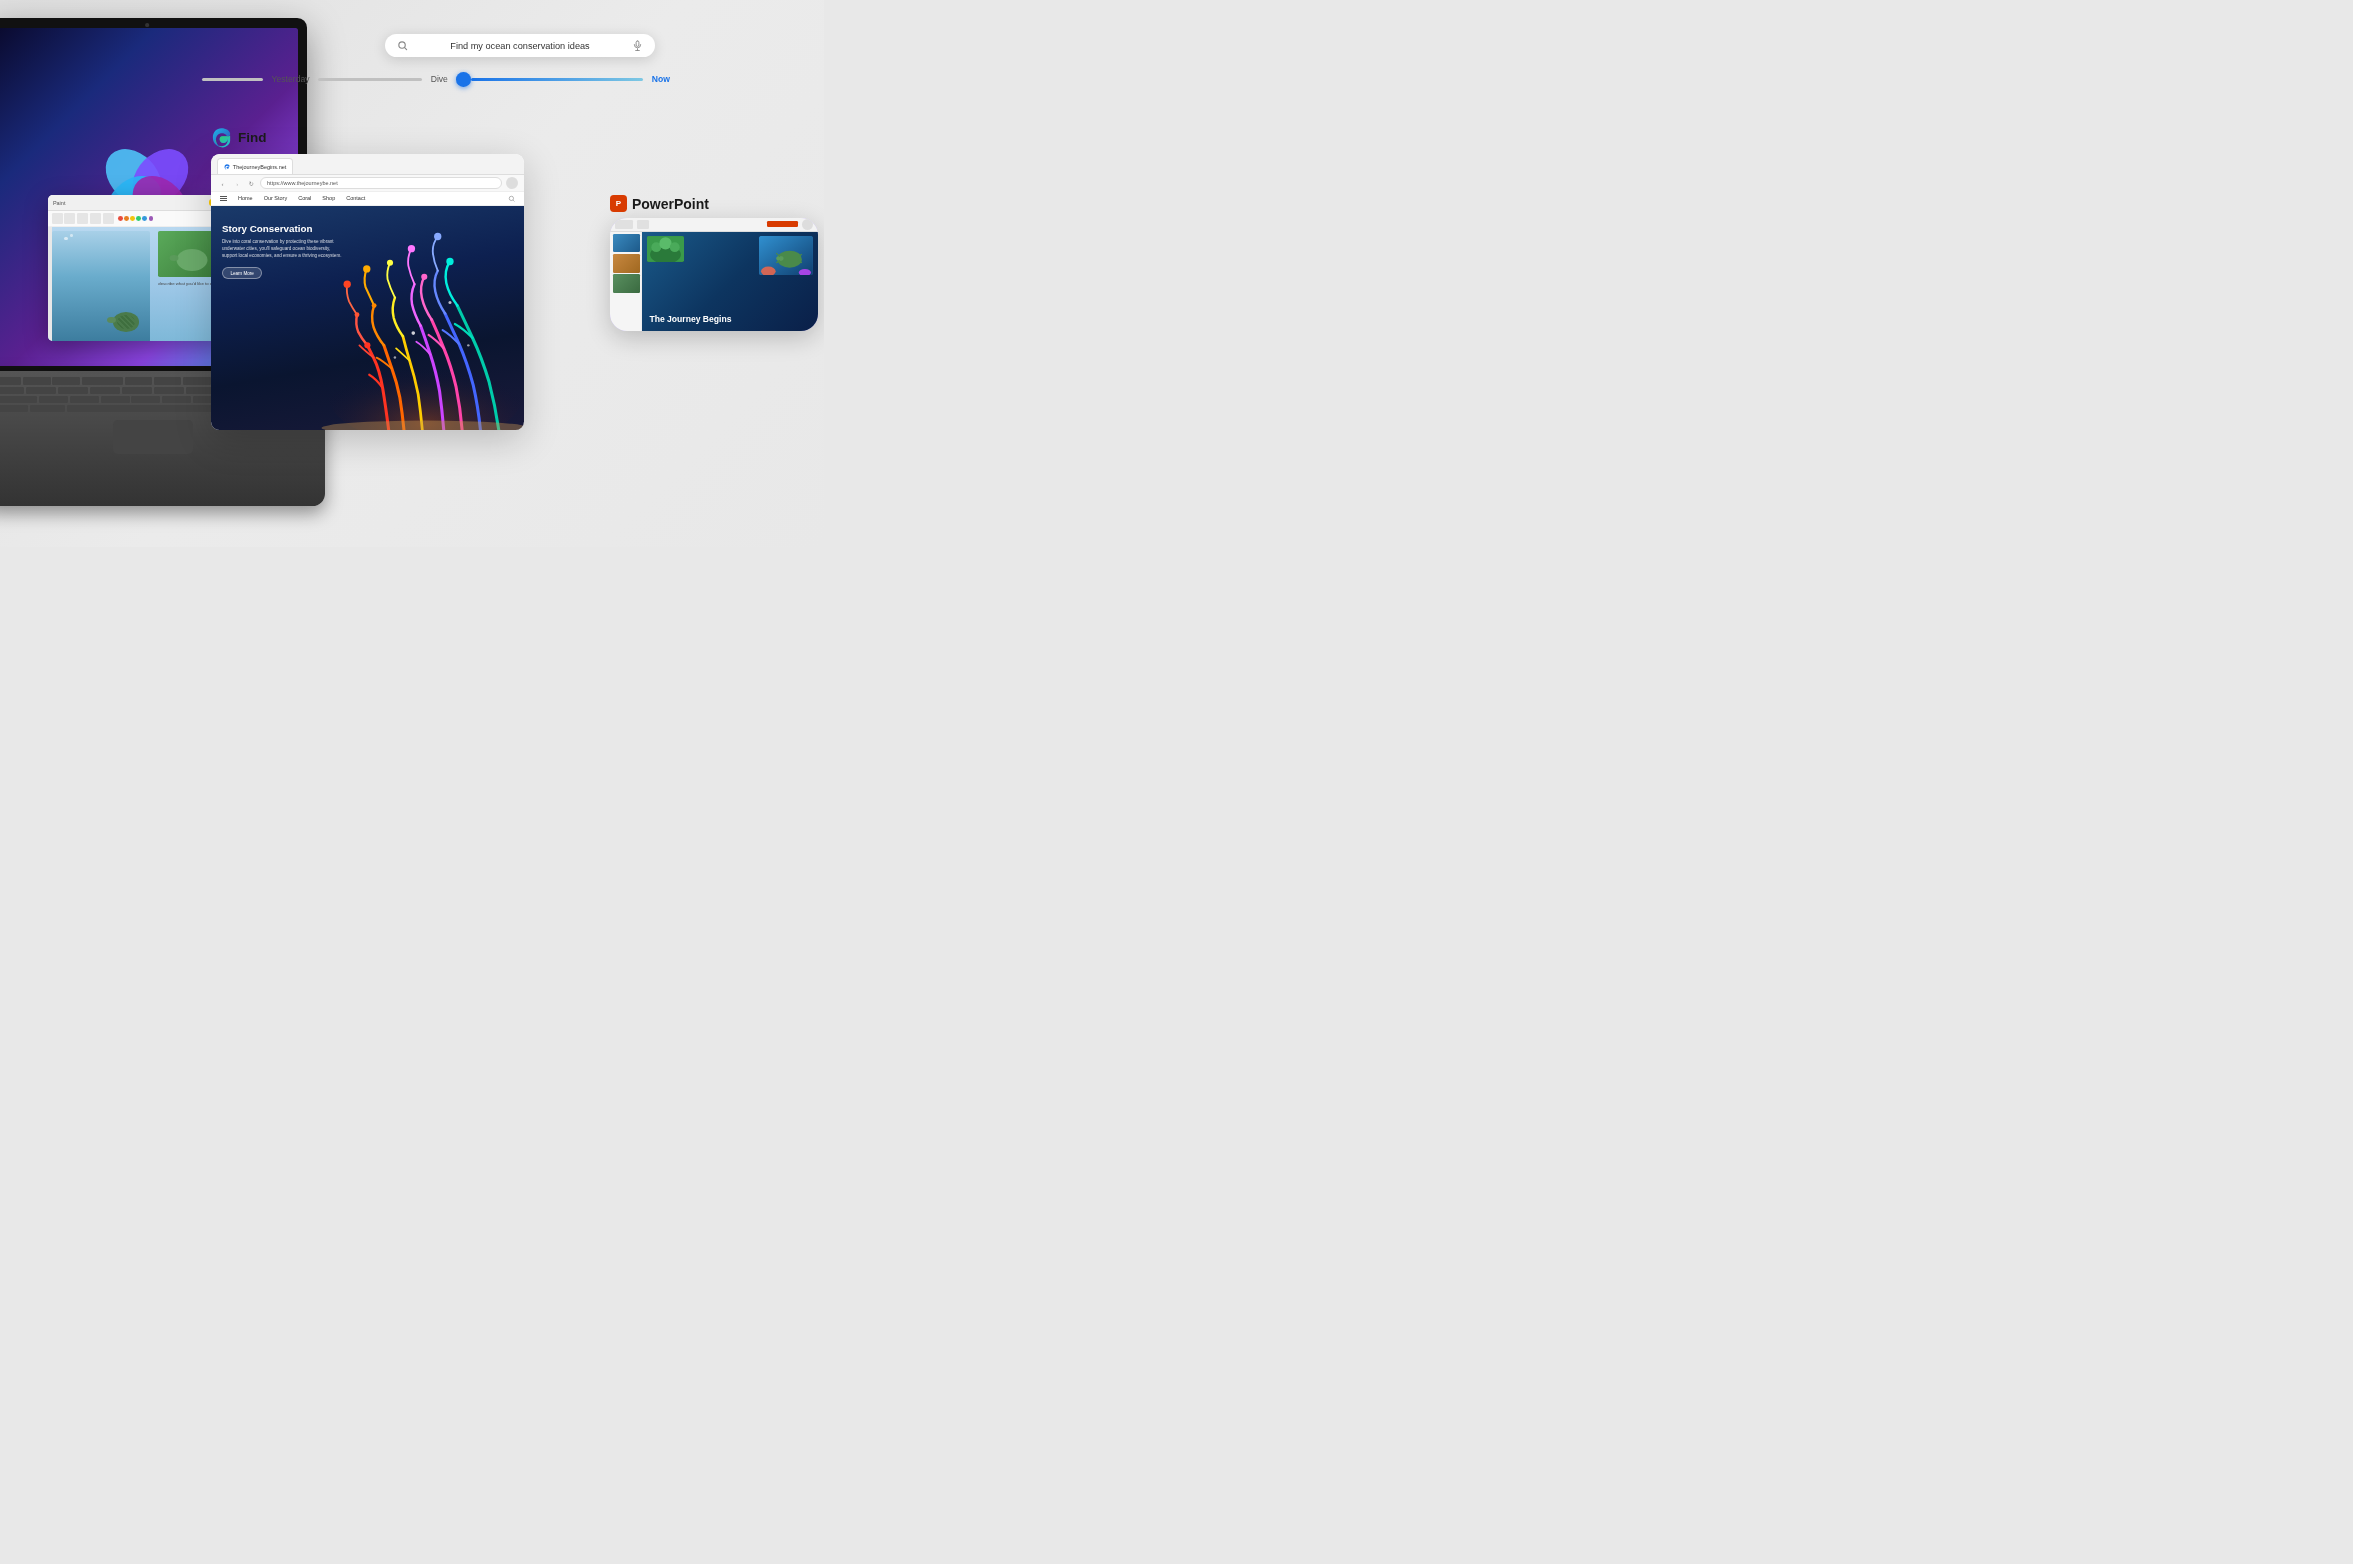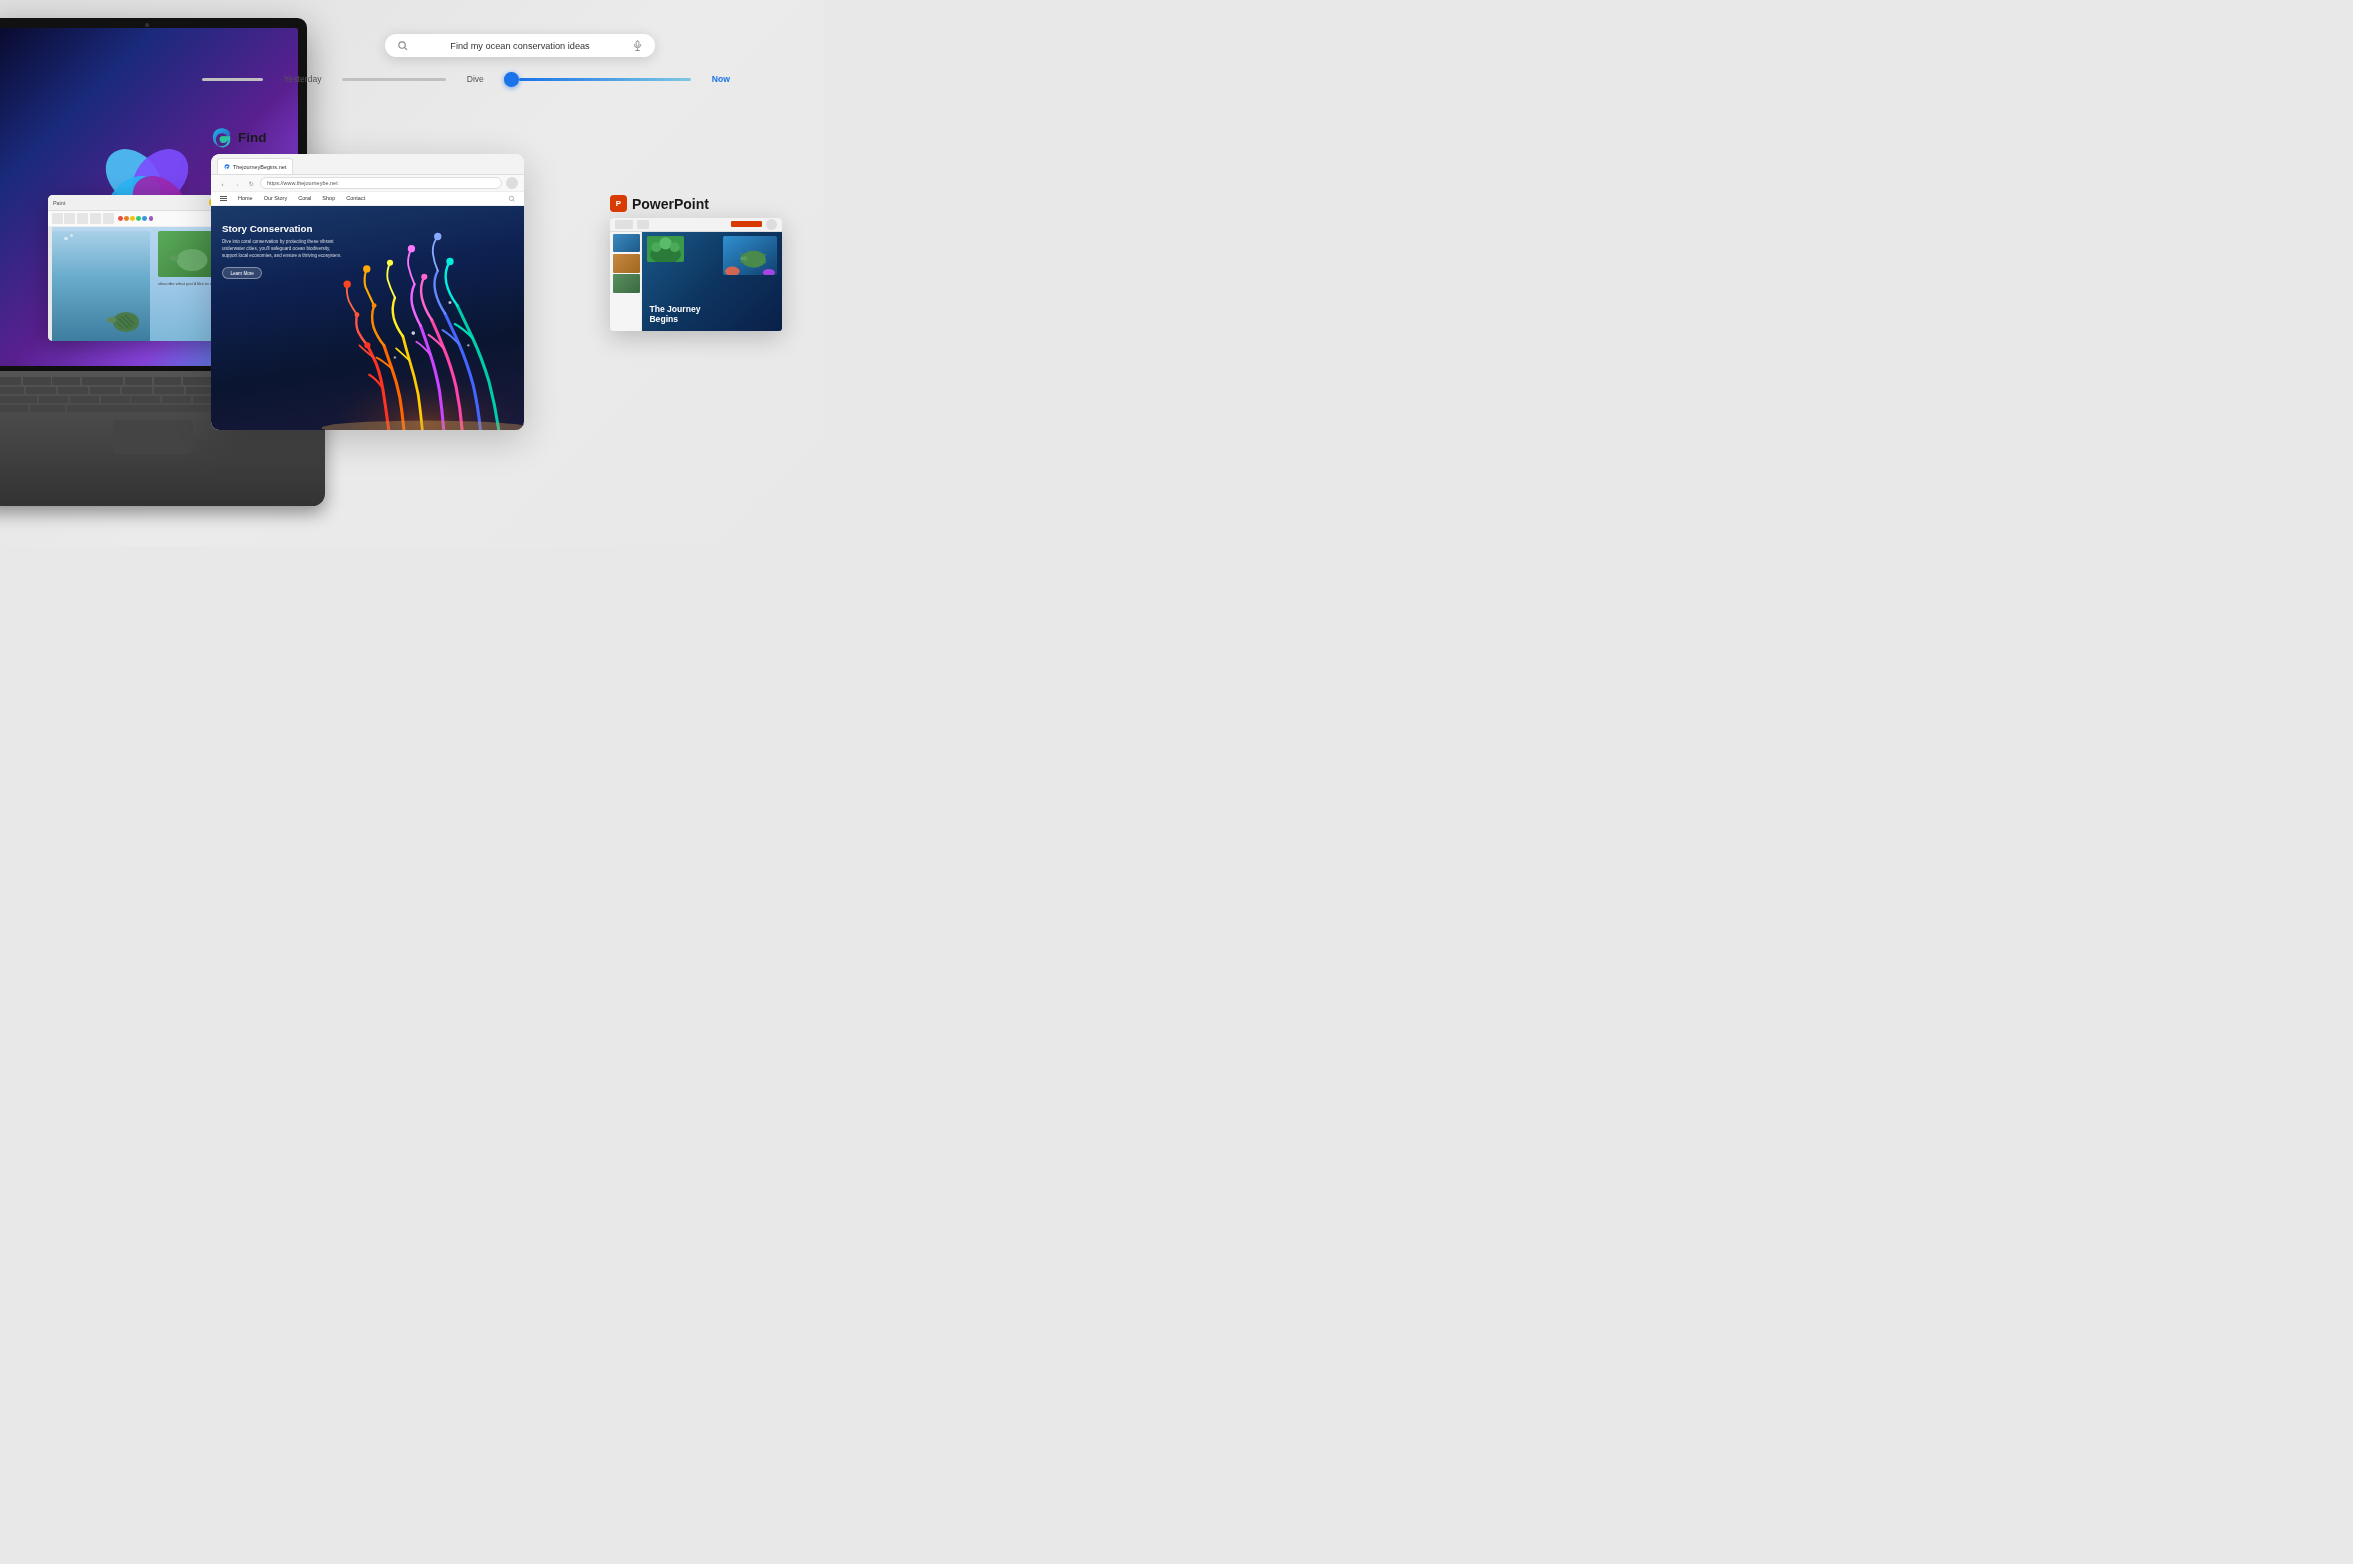--- a/index.html
+++ b/index.html
@@ -27,21 +27,21 @@
     <span style="flex:1;font-size:9.2px;color:#333;font-family:'Segoe UI',Arial,sans-serif;">Find my ocean conservation ideas</span>
     <svg width="11" height="11" viewBox="0 0 24 24" fill="none" stroke="#888" stroke-width="2" stroke-linecap="round">
       <rect x="9" y="2" width="6" height="12" rx="3"></rect>
       <path d="M5 10a7 7 0 0 0 14 0"></path>
       <line x1="12" y1="19" x2="12" y2="23"></line>
       <line x1="8" y1="23" x2="16" y2="23"></line>
     </svg>
   </div>
 </div>
 
-<div style="position:absolute;top:72px;left:202px;right:49px;display:flex;align-items:center;gap:12px;z-index:90;">
+<div style="position:absolute;top:72px;left:202px;right:49px;display:flex;align-items:center;gap:0;z-index:90;">
 
   <div style="height:3.7px;width:61px;background:#c0c0c0;border-radius:1.8px;"></div>
 
   <span style="font-size:8.6px;color:#555;white-space:nowrap;padding:0 8.6px;font-family:'Segoe UI',Arial,sans-serif;">Yesterday</span>
 
   <div style="height:3.7px;width:104px;background:#c0c0c0;border-radius:1.8px;"></div>
 
   <span style="font-size:8.6px;color:#555;white-space:nowrap;padding:0 8.6px;font-family:'Segoe UI',Arial,sans-serif;">Dive</span>
 
   <div style="position:relative;display:flex;align-items:center;">
@@ -322,21 +322,21 @@
   </div>
 </div>
 
 <div style="position:absolute;right:31px;top:195px;width:183px;z-index:35;">
 
   <div style="display:flex;align-items:center;gap:4.9px;margin-bottom:6.1px;">
     <div style="width:17px;height:17px;background:#d83b01;border-radius:3.7px;display:flex;align-items:center;justify-content:center;color:white;font-size:8px;font-weight:700;font-family:'Segoe UI',Arial,sans-serif;">P</div>
     <span style="font-size:14px;font-weight:700;color:#1a1a1a;font-family:'Segoe UI',Arial,sans-serif;">PowerPoint</span>
   </div>
 
-  <div style="width:172px;height:113px;background:#c4b5fd;border-radius:3px;box-shadow:0 6.1px 24.5px rgba(0,0,0,0.2);overflow:hidden;">
+  <div style="width:208px;height:113px;background:#c4b5fd;border-radius:17px;box-shadow:0 6.1px 24.5px rgba(0,0,0,0.2);overflow:hidden;">
 
     <div style="height:13.5px;background:#f3f3f3;border-bottom:0.6px solid #ddd;display:flex;align-items:center;padding:0 4.9px;gap:3.7px;">
       <div style="width:18.4px;height:8.6px;background:#e0e0e0;border-radius:1.2px;"></div>
       <div style="width:12.3px;height:8.6px;background:#e0e0e0;border-radius:1.2px;"></div>
       <div style="flex:1;"></div>
       <div style="display:flex;gap:2.5px;align-items:center;">
 
         <div style="width:31px;height:6.1px;background:#d83b01;border-radius:1.2px;"></div>
       </div>
       <div style="width:11px;height:11px;background:#ddd;border-radius:50%;"></div>

